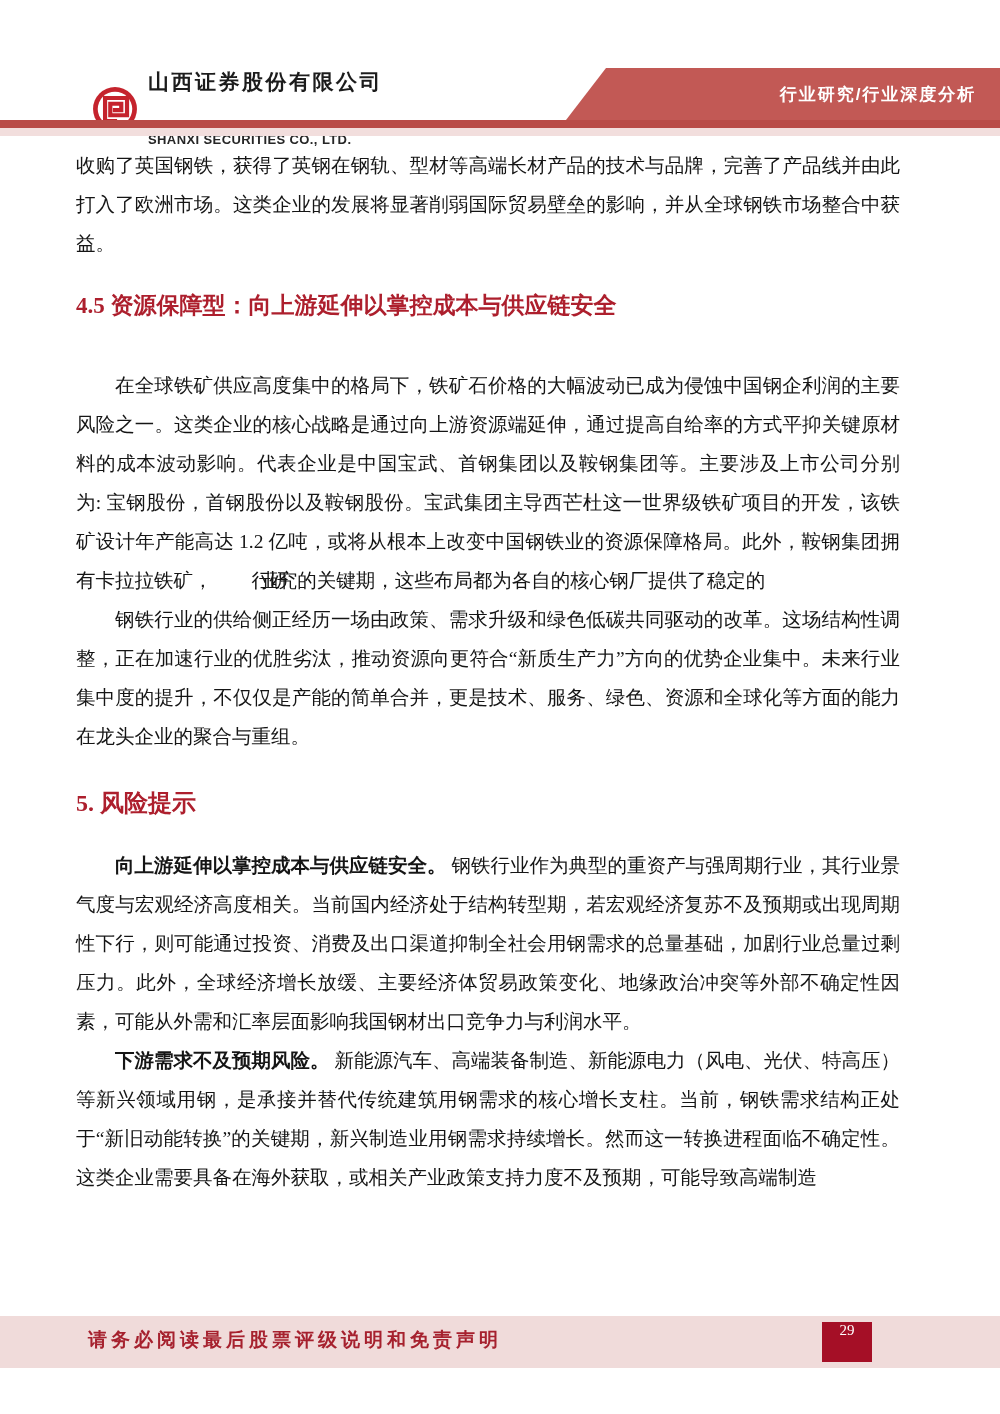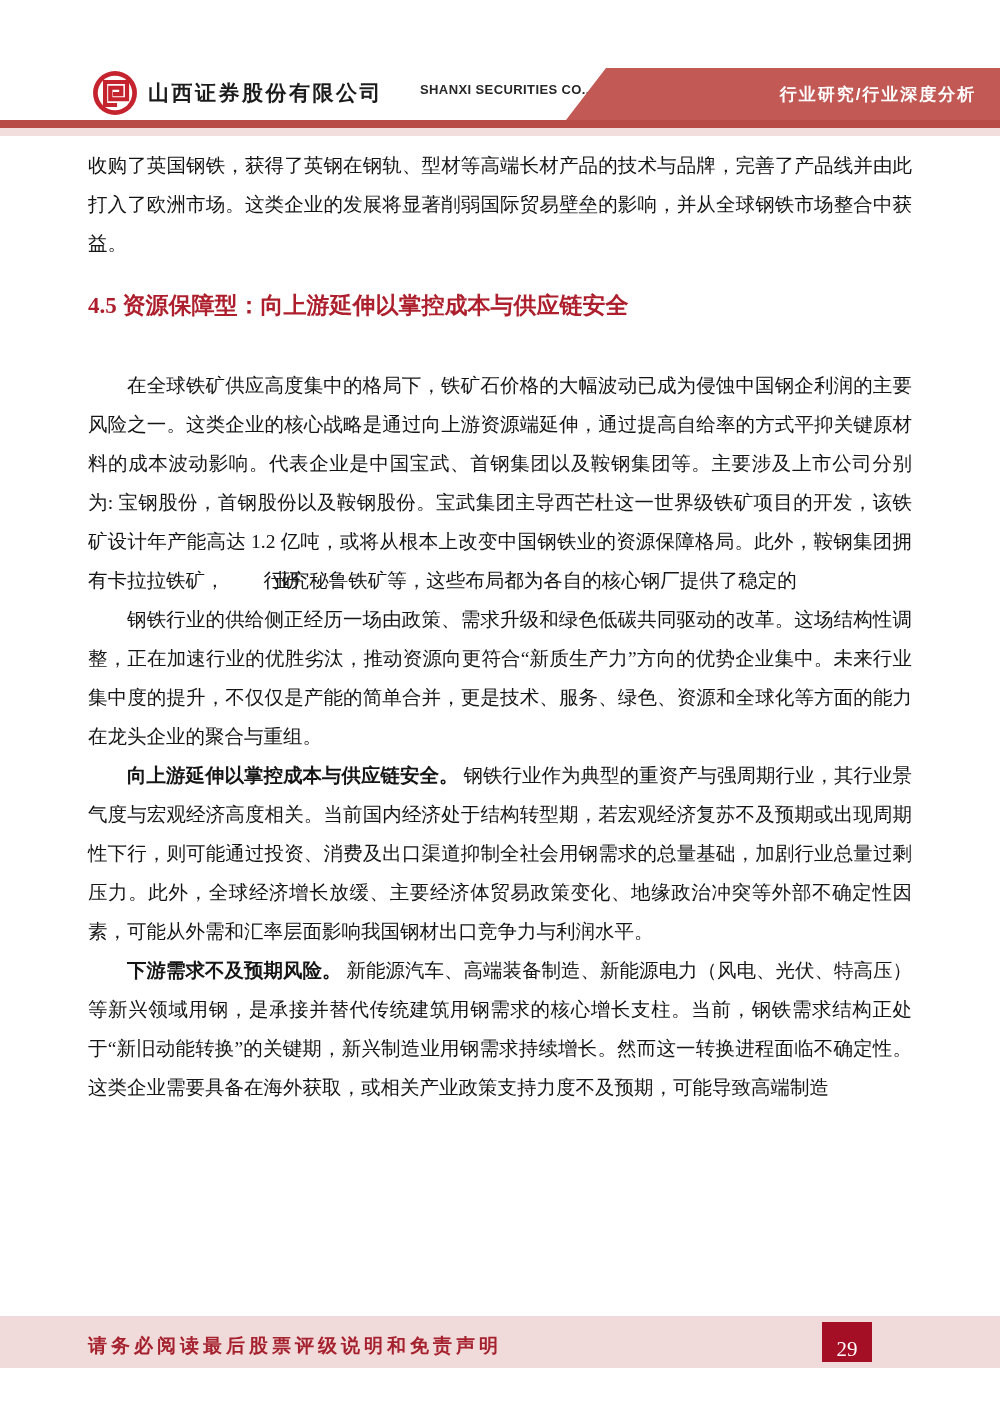--- a/index.html
+++ b/index.html
@@ -4,21 +4,21 @@
 <style>
   html,body{margin:0;padding:0;}
   body{
     width:1000px;height:1414px;position:relative;background:#ffffff;
     font-family:"Liberation Serif","DejaVu Serif",serif;color:#151515;
     overflow:hidden;
   }
   
   .logo-row{position:absolute;left:92px;top:70px;display:flex;align-items:center;gap:10px;}
   .emblem{width:46px;height:46px;flex:0 0 auto;}
-  .company-names{display:flex;gap:37px;}
+  .company-names{display:flex;flex-direction:column;gap:37px;}
   .company-cn{
     font-size:21px;font-weight:bold;letter-spacing:2.5px;color:#1c1c1c;
     font-family:"Liberation Sans","DejaVu Sans",sans-serif;line-height:24px;
   }
   .company-en{
     font-size:13px;font-weight:bold;letter-spacing:0.4px;color:#262626;
     font-family:Liberation Sans, sans-serif;line-height:16px;margin-top:1px;
   }
   .banner{
     position:absolute;left:566px;top:68px;width:434px;height:52px;
@@ -29,46 +29,46 @@
   }
   .banner-label{
     color:#ffffff;font-weight:bold;font-size:17px;letter-spacing:2px;
     font-family:"Liberation Sans","DejaVu Sans",sans-serif;
   }
   .rule-red{position:absolute;left:0;top:120px;width:1000px;height:8px;background:#B94B47;}
   .rule-pink{position:absolute;left:0;top:128px;width:1000px;height:8px;background:#F2DEDD;}
 
   
   .content{
-    position:absolute;left:88px;top:146px;width:824px;
+    position:absolute;left:76px;top:146px;width:824px;
     font-size:19.5px;line-height:39px;text-align:justify;font-family:Liberation Serif, serif;
   }
   .para{text-indent:2em;margin:0;}
   .para.noindent{text-indent:0;}
   .b{font-weight:bold;}
   .squeeze{letter-spacing:-0.55em;margin-right:0.55em;display:inline-block;}
   .h-sub{
     color:#AD1F2D;font-weight:bold;font-size:23px;line-height:32px;
     margin:27px 0 44px 0;text-indent:0;text-align:left;
   }
   .h-main{
     color:#AD1F2D;font-weight:bold;font-size:24px;line-height:34px;
     margin:30px 0 26px 0;text-indent:0;text-align:left;
   }
 
   
   .footer-band{position:absolute;left:0;top:1316px;width:1000px;height:52px;background:#F0DBDA;}
   .footer-disclaimer{
     position:absolute;left:88px;top:1316px;height:48px;display:flex;align-items:center;
-    color:#A6212E;font-weight:bold;font-size:19px;letter-spacing:4px;margin-top:6px;
+    color:#A6212E;font-weight:bold;font-size:19px;letter-spacing:4px;
   }
   .page-box{
     position:absolute;left:822px;top:1322px;width:50px;height:40px;background:#A50F26;
-    display:flex;align-items:flex-end;justify-content:center;
-    color:#ffffff;font-size:21px;font-family:"Liberation Serif","DejaVu Serif",serif;
+    display:flex;align-items:flex-start;justify-content:center;
+    color:#ffffff;font-size:15px;font-family:"Liberation Serif","DejaVu Serif",serif;
   }
 </style>
 </head>
 <body>
 
 <div class="logo-row">
   <svg class="emblem" viewBox="0 0 44 44" xmlns="http://www.w3.org/2000/svg">
     <circle cx="22" cy="22" r="21" fill="#C5232D"></circle>
     <circle cx="22" cy="22" r="16.5" fill="#ffffff"></circle>
     <path d="M 22 33.5 H 12.5 V 11.5 H 33.5 V 28 H 17.5 V 17 H 28 V 23 H 22" fill="none" stroke="#C5232D" stroke-width="4" stroke-linecap="square"></path>
@@ -84,25 +84,26 @@
 </div>
 <div class="rule-red"></div>
 <div class="rule-pink"></div>
 
 <div class="content">
 
   <p class="para noindent"><span>收购了英国钢铁，获得了英钢在钢轨、型材等高端长材产品的技术与品牌，完善了产品线并由此打入了欧洲市场。这类企业的发展将显著削弱国际贸易壁垒的影响，并从全球钢铁市场整合中获益。</span></p>
 
   <h2 class="h-sub">4.5 资源保障型：向上游延伸以掌控成本与供应链安全</h2>
 
-  <p class="para"><span>在全球铁矿供应高度集中的格局下，铁矿石价格的大幅波动已成为侵蚀中国钢企利润的主要风险之一。这类企业的核心战略是通过向上游资源端延伸，通过提高自给率的方式平抑关键原材料的成本波动影响。代表企业是中国宝武、首钢集团以及鞍钢集团等。主要涉及上市公司分别为: 宝钢股份，首钢股份以及鞍钢股份。宝武集团主导西芒杜这一世界级铁矿项目的开发，该铁矿设计年产能高达 1.2 亿吨，或将从根本上改变中国钢铁业的资源保障格局。此外，鞍钢集团拥有卡拉拉铁矿，</span><span class="squeeze">行业研究</span><span>秘鲁铁矿等，这些布局都为各自的核心钢厂提供了稳定的</span></p>
+  <p class="para"><span>在全球铁矿供应高度集中的格局下，铁矿石价格的大幅波动已成为侵蚀中国钢企利润的主要风险之一。这类企业的核心战略是通过向上游资源端延伸，通过提高自给率的方式平抑关键原材料的成本波动影响。代表企业是中国宝武、首钢集团以及鞍钢集团等。主要涉及上市公司分别为: 宝钢股份，首钢股份以及鞍钢股份。宝武集团主导西芒杜这一世界级铁矿项目的开发，该铁矿设计年产能高达 1.2 亿吨，或将从根本上改变中国钢铁业的资源保障格局。此外，鞍钢集团拥有卡拉拉铁矿，</span><span class="squeeze">行业研究</span><span>的关键期，这些布局都为各自的核心钢厂提供了稳定的</span></p>
 
 
   <p class="para"><span>钢铁行业的供给侧正经历一场由政策、需求升级和绿色低碳共同驱动的改革。这场结构性调整，正在加速行业的优胜劣汰，推动资源向更符合“新质生产力”方向的优势企业集中。未来行业集中度的提升，不仅仅是产能的简单合并，更是技术、服务、绿色、资源和全球化等方面的能力在龙头企业的聚合与重组。</span></p>
 
+  <h2 class="h-main">5. 风险提示</h2>
 
   <p class="para"><span class="b">向上游延伸以掌控成本与供应链安全。</span><span> 钢铁行业作为典型的重资产与强周期行业，其行业景气度与宏观经济高度相关。当前国内经济处于结构转型期，若宏观经济复苏不及预期或出现周期性下行，则可能通过投资、消费及出口渠道抑制全社会用钢需求的总量基础，加剧行业总量过剩压力。此外，全球经济增长放缓、主要经济体贸易政策变化、地缘政治冲突等外部不确定性因素，可能从外需和汇率层面影响我国钢材出口竞争力与利润水平。</span></p>
 
   <p class="para"><span class="b">下游需求不及预期风险。</span><span> 新能源汽车、高端装备制造、新能源电力（风电、光伏、特高压）等新兴领域用钢，是承接并替代传统建筑用钢需求的核心增长支柱。当前，钢铁需求结构正处于“新旧动能转换”的关键期，新兴制造业用钢需求持续增长。然而这一转换进程面临不确定性。这类企业需要具备在海外获取，或相关产业政策支持力度不及预期，可能导致高端制造</span></p>
 
 </div>
 
 <div class="footer-band"></div>
 <div class="footer-disclaimer">请务必阅读最后股票评级说明和免责声明</div>
 <div class="page-box">

